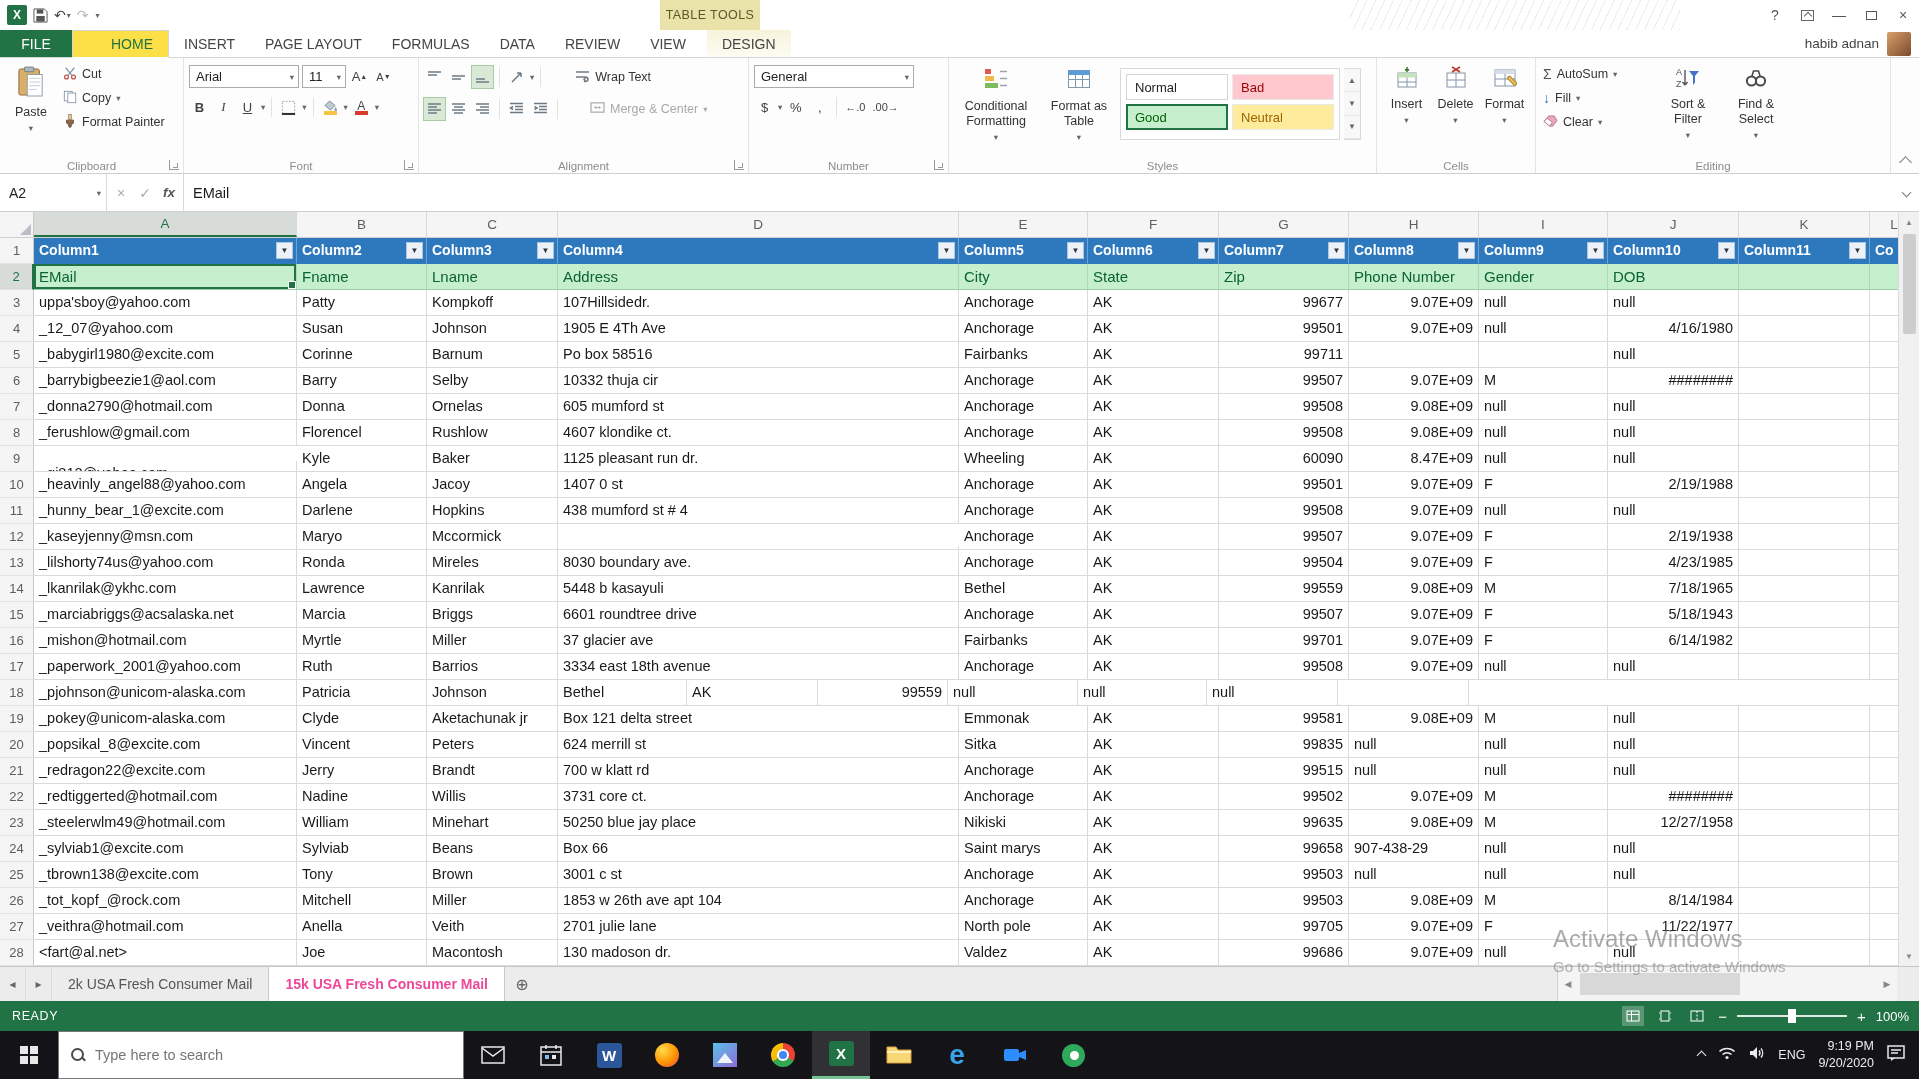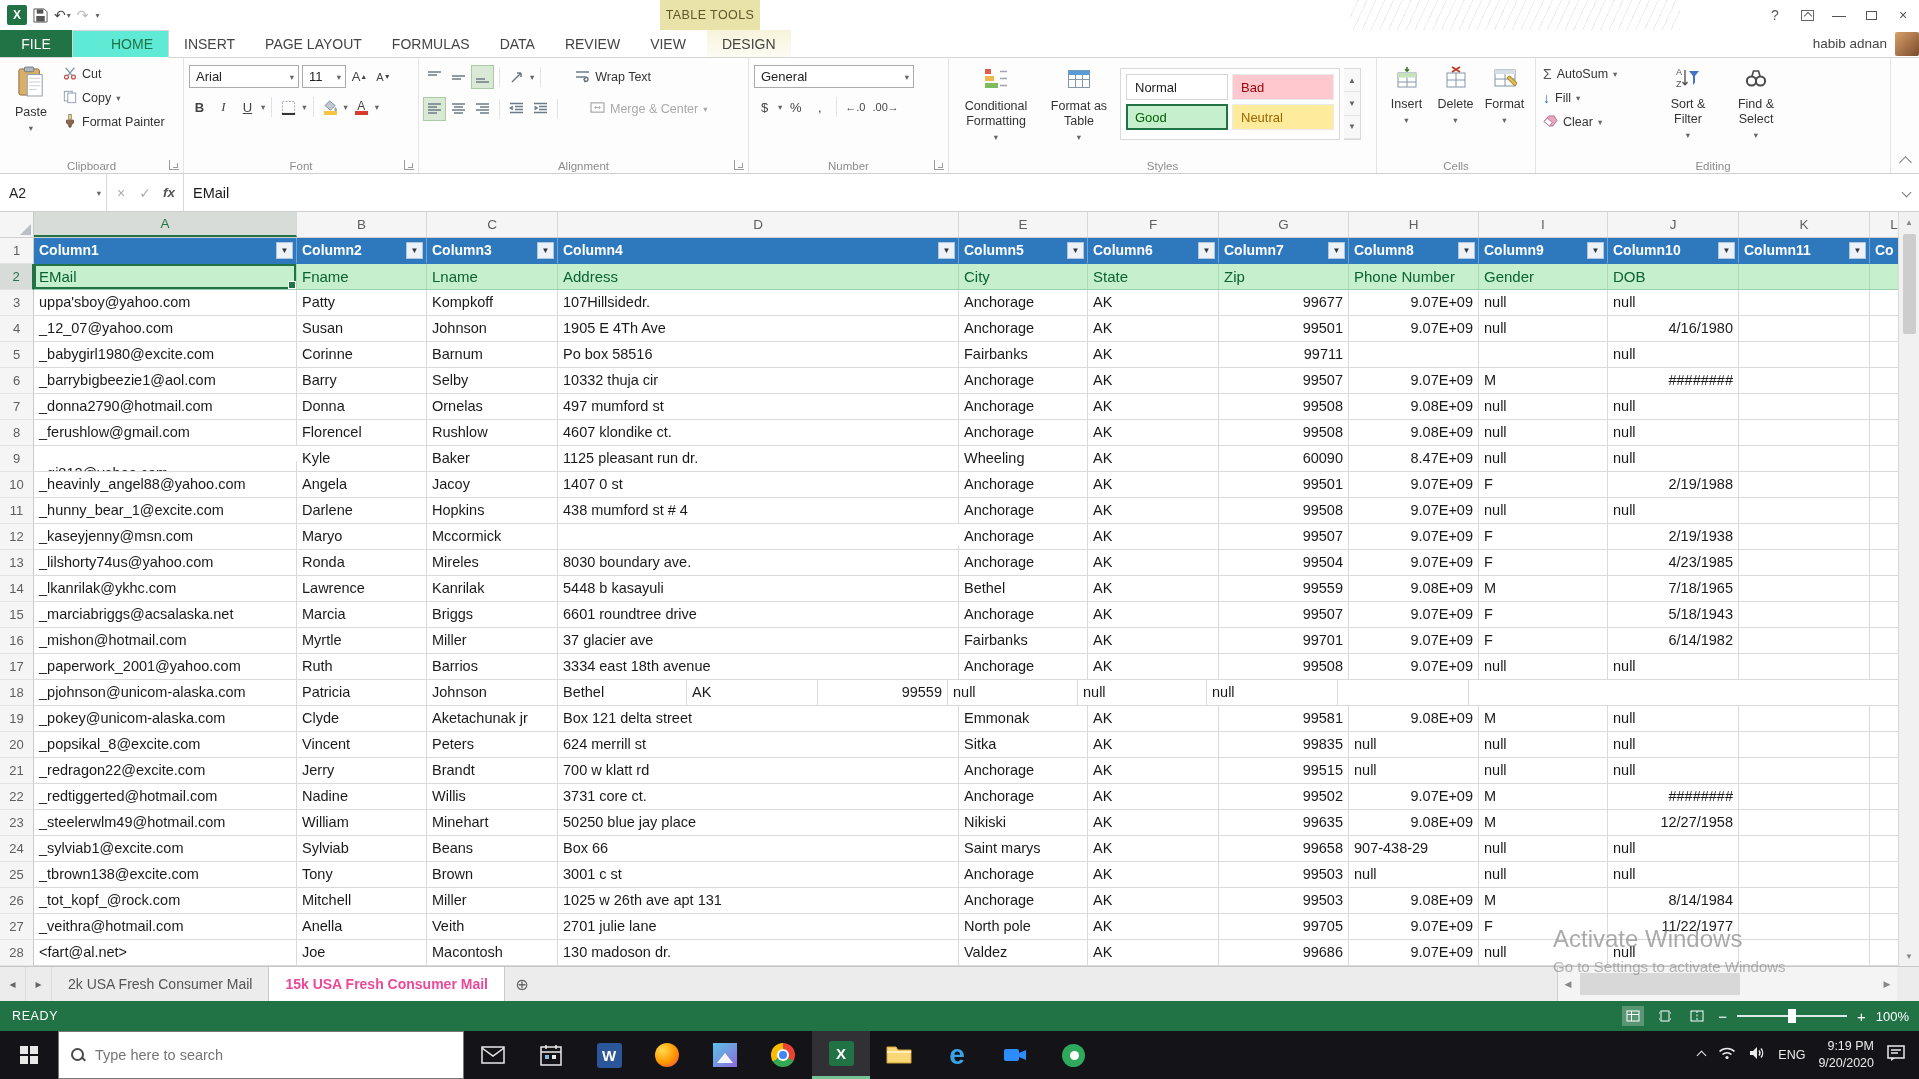--- a/index.html
+++ b/index.html
@@ -25,23 +25,23 @@
   .rdo{ width:13px; height:11px; border:1px solid #666; position:relative; }
   .rdo::after{ content:''; position:absolute; left:3px; top:2px; width:5px; height:5px;
                border-left:1.5px solid #666; border-top:1.5px solid #666; transform:rotate(45deg); }
   .rbox{ width:11px; height:9px; border:1px solid #555; }
 
   
   .tabrow{ position:relative; height:28px; background:#fff; border-bottom:1px solid #d5d5d5;
            display:flex; align-items:stretch; }
   .tab-file{ width:72px; background:#217346; color:#fff; font-size:14px; display:flex; align-items:center; justify-content:center; }
   .tab{ padding:0 15px; font-size:14px; color:#444; display:flex; align-items:center; }
-  .tab.active{ background:#5eead4; color:#217346; border:1px solid #d5d5d5; border-bottom:1px solid #fff; margin-bottom:-1px;padding-left:38px; }
+  .tab.active{ background:#fde047; color:#217346; border:1px solid #d5d5d5; border-bottom:1px solid #fff; margin-bottom:-1px;padding-left:38px; }
   .tab.design{ margin-left:6px; background:linear-gradient(#f7f3da,#fdfcf4); }
-  .account{ margin-left:auto; display:flex; align-items:center; gap:8px; padding-right:0; }
+  .account{ margin-left:auto; display:flex; align-items:center; gap:8px; padding-right:8px; }
   .account .uname{ font-size:13.5px; color:#444; }
   .avatar{ width:24px; height:24px; border-radius:2px; background:linear-gradient(135deg,#d9a06b,#7a4a2b); }
 
   
   .ribbon{ position:relative; height:116px; background:#fdfdfd; border-bottom:1px solid #cfcfcf; display:flex; }
   .rgroup{ position:relative; height:100%; padding:4px 5px 16px; border-right:1px solid #e4e4e4; flex:none; }
   .rg-label{ position:absolute; bottom:1px; left:0; right:0; text-align:center; font-size:11.5px; color:#8c8c8c; }
   .launcher{ position:absolute; right:4px; bottom:3px; width:10px; height:10px;
              border-left:1px solid #9a9a9a; border-bottom:1px solid #9a9a9a; }
   .launcher::after{ content:''; position:absolute; right:1px; bottom:1px; width:4px; height:4px;
@@ -669,21 +669,21 @@
           <div class="cell" style="width: 129px;">M</div>
           <div class="cell num" style="width: 131px;">########</div>
           <div class="cell" style="width: 131px;"></div>
           <div class="cell" style="flex: 1 1 0%; min-width: 0px;"></div>
         </div>
         <div class="grow">
           <div class="rowhdr">7</div>
           <div class="cell" style="width: 263px;">_donna2790@hotmail.com</div>
           <div class="cell" style="width: 130px;">Donna</div>
           <div class="cell" style="width: 131px;">Ornelas</div>
-          <div class="cell" style="width: 401px;">497 mumford st</div>
+          <div class="cell" style="width: 401px;">605 mumford st</div>
           <div class="cell" style="width: 129px;">Anchorage</div>
           <div class="cell" style="width: 131px;">AK</div>
           <div class="cell num" style="width: 130px;">99508</div>
           <div class="cell num" style="width: 130px;">9.08E+09</div>
           <div class="cell" style="width: 129px;">null</div>
           <div class="cell" style="width: 131px;">null</div>
           <div class="cell" style="width: 131px;"></div>
           <div class="cell" style="flex: 1 1 0%; min-width: 0px;"></div>
         </div>
         <div class="grow">
@@ -953,21 +953,21 @@
           <div class="cell" style="width: 129px;">null</div>
           <div class="cell" style="width: 131px;">null</div>
           <div class="cell" style="width: 131px;"></div>
           <div class="cell" style="flex: 1 1 0%; min-width: 0px;"></div>
         </div>
         <div class="grow">
           <div class="rowhdr">26</div>
           <div class="cell" style="width: 263px;">_tot_kopf_@rock.com</div>
           <div class="cell" style="width: 130px;">Mitchell</div>
           <div class="cell" style="width: 131px;">Miller</div>
-          <div class="cell" style="width: 401px;">1025 w 26th ave apt 131</div>
+          <div class="cell" style="width: 401px;">1853 w 26th ave apt 104</div>
           <div class="cell" style="width: 129px;">Anchorage</div>
           <div class="cell" style="width: 131px;">AK</div>
           <div class="cell num" style="width: 130px;">99503</div>
           <div class="cell num" style="width: 130px;">9.08E+09</div>
           <div class="cell" style="width: 129px;">M</div>
           <div class="cell num" style="width: 131px;">8/14/1984</div>
           <div class="cell" style="width: 131px;"></div>
           <div class="cell" style="flex: 1 1 0%; min-width: 0px;"></div>
         </div>
         <div class="grow">

